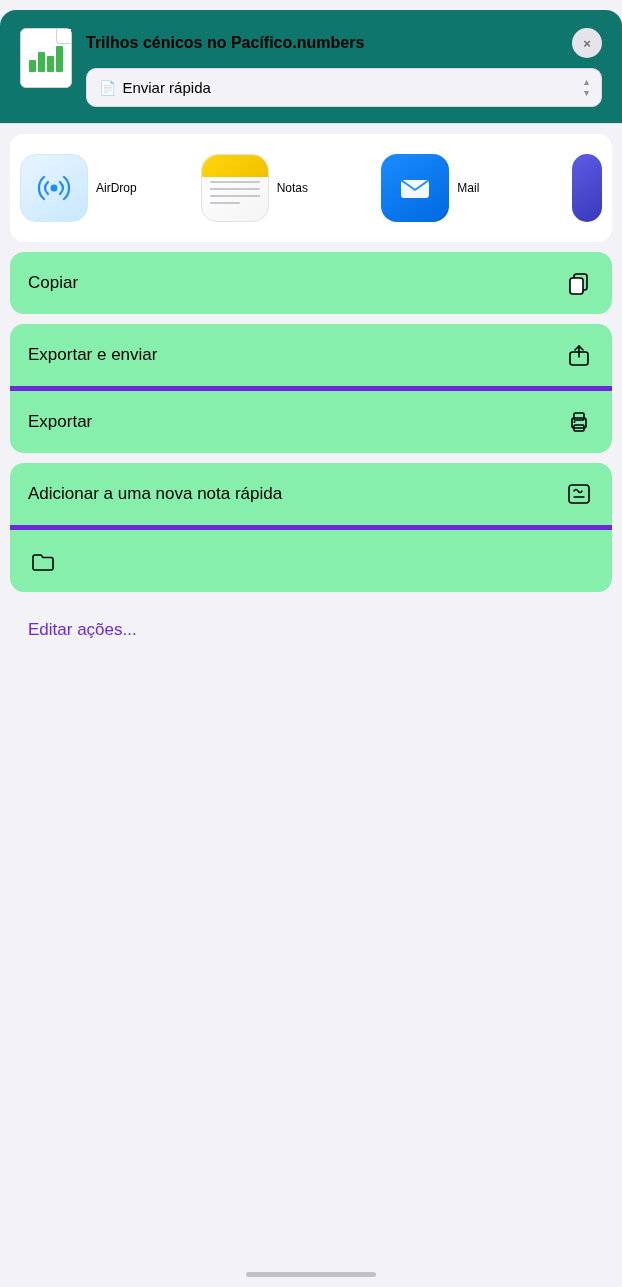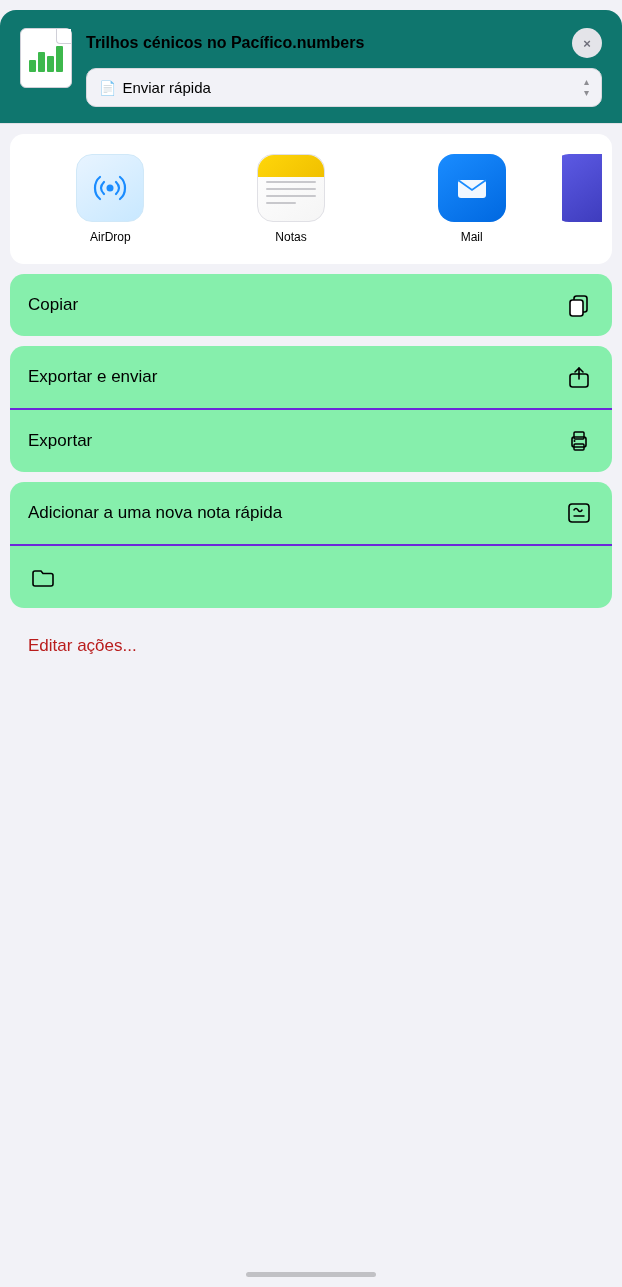--- a/index.html
+++ b/index.html
@@ -171,21 +171,21 @@
 
     .apps-row {
       display: flex;
       gap: 0px;
       align-items: flex-start;
       overflow: hidden;
     }
 
     .app-item {
       display: flex;
-      flex-direction: column;
+      flex-direction: row;
       align-items: center;
       gap: 8px;
       flex: 1;
       cursor: pointer;
     }
 
     .app-icon {
       width: 68px;
       height: 68px;
       border-radius: 16px;
@@ -257,21 +257,21 @@
       margin: 10px 10px 0 10px;
       overflow: hidden;
     }
 
     .action-item {
       display: flex;
       align-items: center;
       justify-content: space-between;
       padding: 16px 18px;
       cursor: pointer;
-      border-bottom: 2px solid #6d28d9;
+      border-bottom: 5px solid #6d28d9;
     }
 
     .action-item:last-child {
       border-bottom: none;
     }
 
     .action-label {
       font-size: 17px;
       color: #000000;
       font-weight: 400;
@@ -285,21 +285,21 @@
       justify-content: center;
     }
 
     .edit-actions {
       padding: 18px 18px;
       cursor: pointer;
     }
 
     .edit-actions-text {
       font-size: 17px;
-      color: #b91c1c;
+      color: #6d28d9;
       font-weight: 400;
     }
 
     
     .home-indicator {
       position: absolute;
       bottom: 10px;
       left: 50%;
       transform: translateX(-50%);
       width: 130px;

